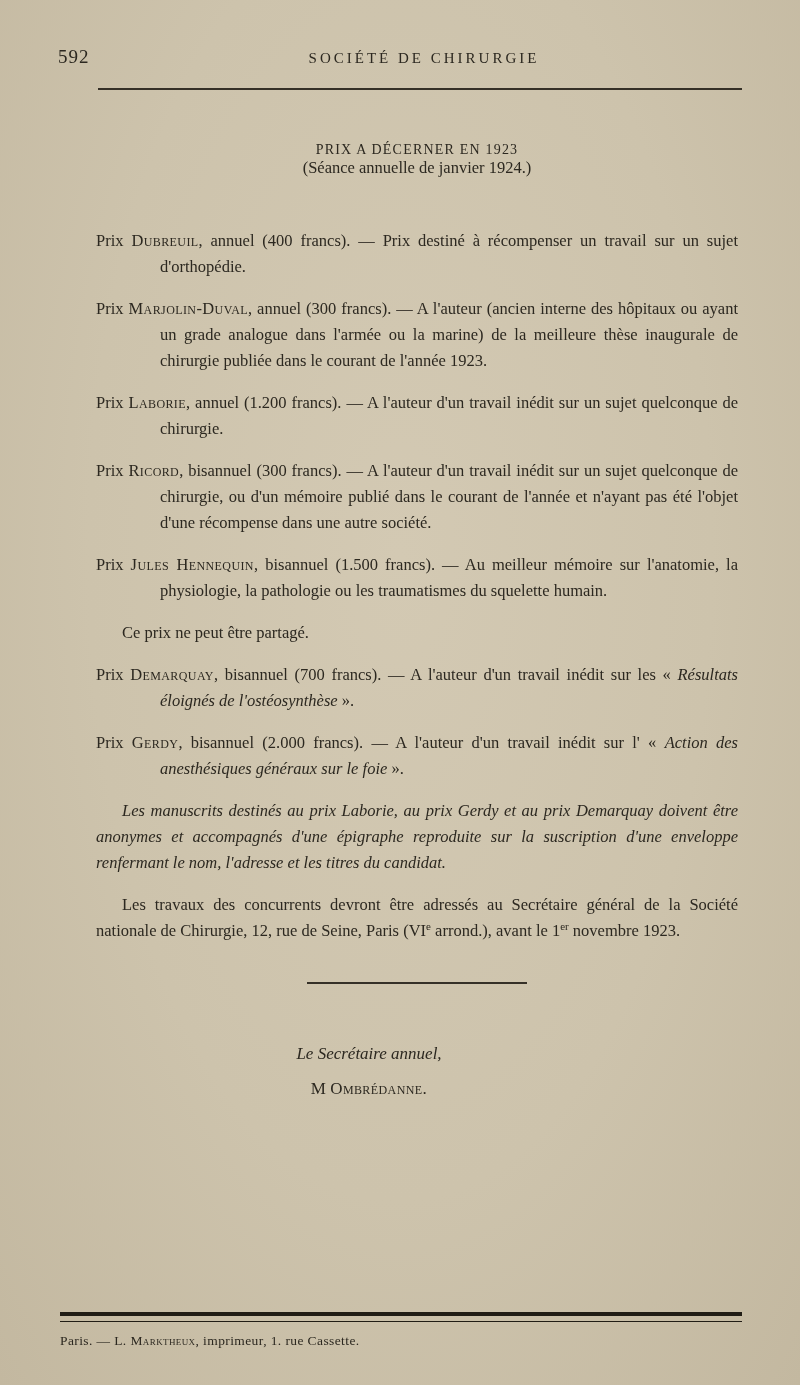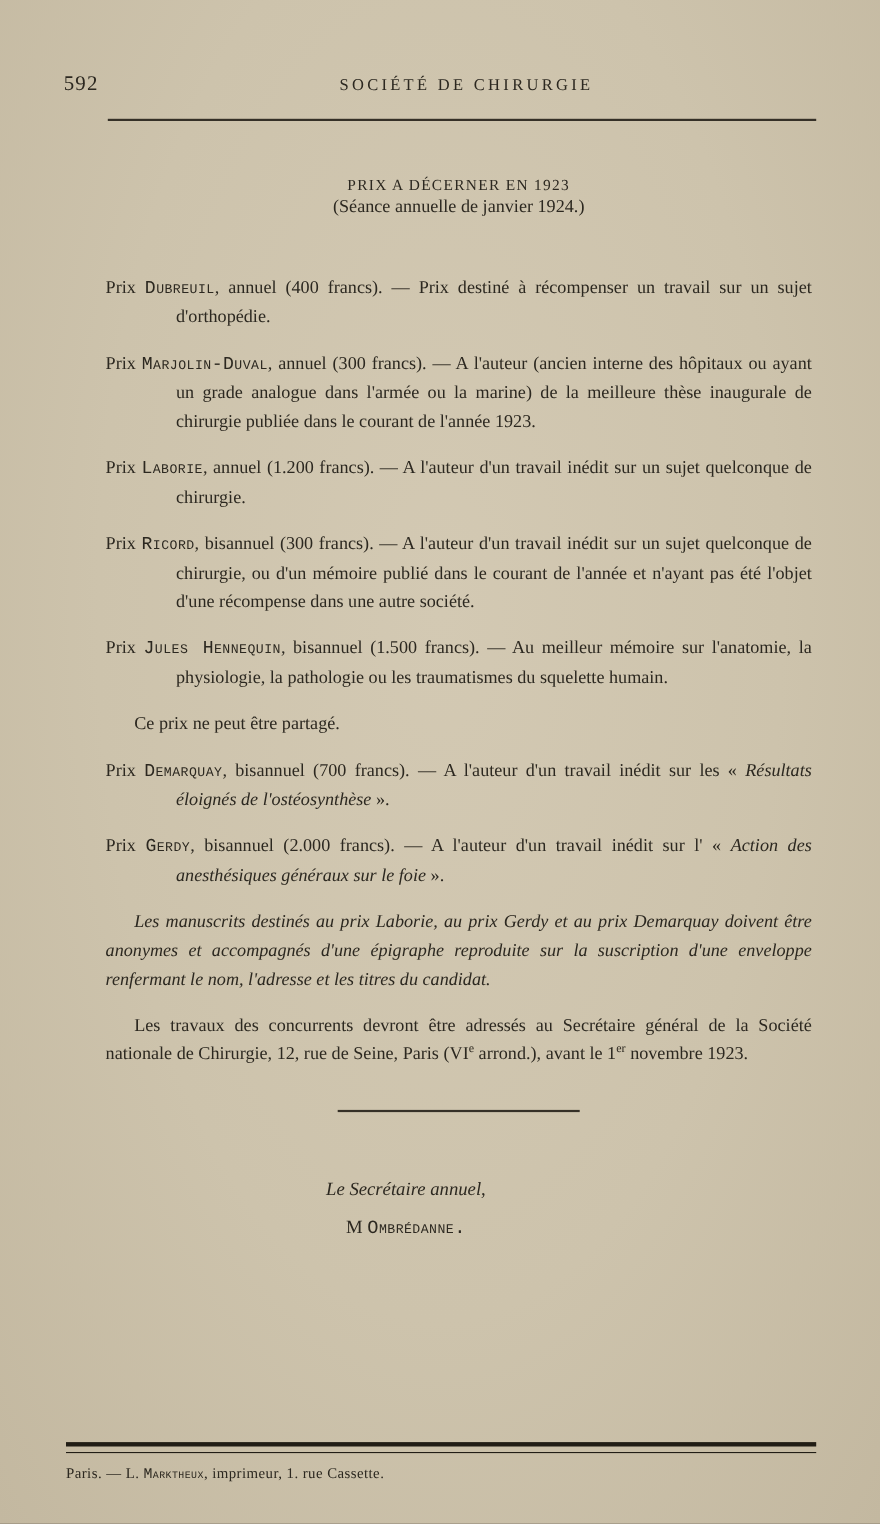--- a/index.html
+++ b/index.html
@@ -7,40 +7,40 @@
   .page {
     position: relative;
     width: 800px;
     height: 1385px;
     margin: 0 auto;
     background: radial-gradient(ellipse at 50% 40%, #d3c9b3 0%, #cdc3ac 55%, #c3b8a0 100%);
     font-family: "Liberation Serif", "DejaVu Serif", serif;
     color: #2c2820;
     overflow: hidden;
   }
-  .page-header { position: relative; height: 24px; padding-top: 48px; margin-top: 20px; }
+  .page-header { position: relative; height: 24px; padding-top: 48px; }
   .page-num {
     position: absolute; left: 58px; top: 46px;
     font-size: 19px; letter-spacing: 1px;
   }
   .running-title {
     position: absolute; left: 101px; top: 50px; width: 646px;
     text-align: center; font-size: 15px; letter-spacing: 3px;
   }
   .header-rule { margin: 16px 0 0 98px; width: 644px; height: 2px; background: #353027; }
   .content { margin: 0 62px 0 96px; }
   .title {
     text-align: center; font-size: 14px; font-weight: normal;
     letter-spacing: 1.2px; margin: 52px 0 0 0;
   }
   .subtitle { text-align: center; font-size: 16.5px; }
   p { font-size: 16.5px; line-height: 26px; text-align: justify; margin: 0 0 16px 0; }
   .first-para { margin-top: 50px; }
   .prize { padding-left: 64px; text-indent: -64px; }
-  .sc { font-variant: small-caps; letter-spacing: 0.4px; font-family: Liberation Mono, monospace; }
+  .sc { font-variant: small-caps; letter-spacing: 0.4px; }
   .indent { text-indent: 26px; }
   .italic { font-style: italic; }
   .sup { vertical-align: super; font-size: 11px; line-height: 0; }
   .section-rule { width: 220px; height: 2px; background: #353027; margin: 38px auto 0 auto; }
   .signature {
     margin-top: 52px; text-align: center; padding-right: 96px;
     font-size: 17px; line-height: 35px;
   }
   .signature .role { font-style: italic; }
   .footer-block { position: absolute; left: 60px; right: 58px; bottom: 36px; }

